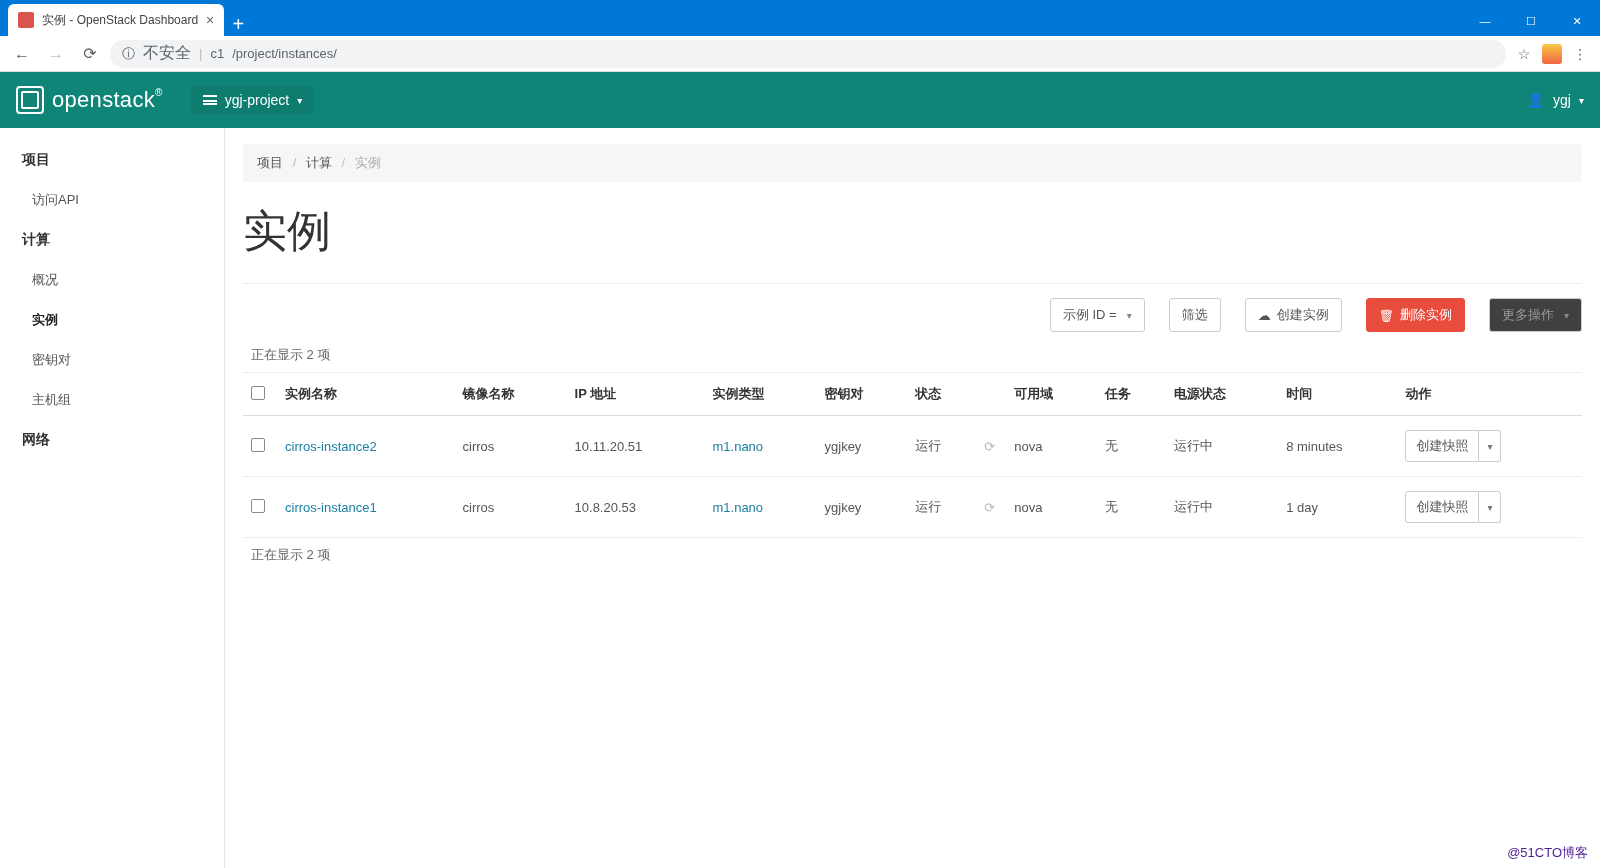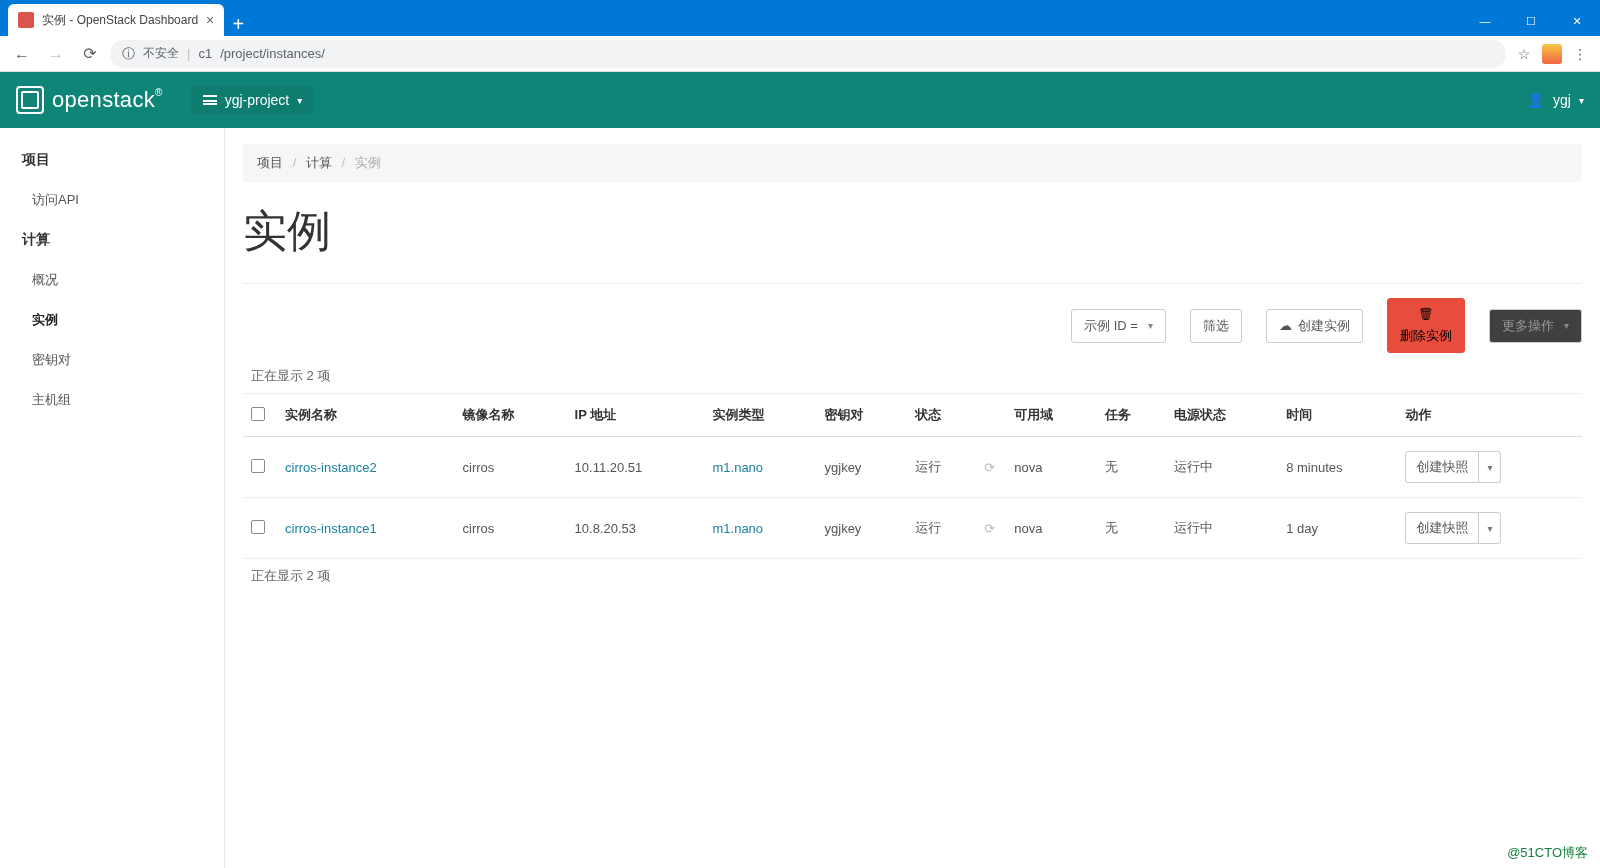--- a/index.html
+++ b/index.html
@@ -11,21 +11,21 @@
 .tab { background: #fff; height: 32px; display: flex; align-items: center; padding: 0 10px; border-radius: 6px 6px 0 0; min-width: 210px; gap: 8px; font-size: 12px; color: #444; }
 .tab-favicon { width: 16px; height: 16px; background: #d9534f; border-radius: 2px; display: inline-block; }
 .tab-close { color: #666; font-size: 14px; margin-left: auto; }
 .tab-new { color: #fff; font-size: 20px; width: 28px; text-align: center; }
 .window-ctrls { margin-left: auto; display: flex; }
 .window-ctrl { width: 46px; height: 30px; display: flex; align-items: center; justify-content: center; color: #fff; font-size: 11px; }
 
 .addr-bar { background: #fff; height: 36px; display: flex; align-items: center; padding: 0 8px; border-bottom: 1px solid #ddd; gap: 6px; }
 .nav-btn { width: 28px; height: 28px; display: flex; align-items: center; justify-content: center; color: #5f6368; font-size: 16px; }
 .url-box { flex: 1; height: 28px; background: #f1f3f4; border-radius: 14px; display: flex; align-items: center; padding: 0 12px; gap: 8px; color: #5f6368; font-size: 13px; }
-.url-box .secure { font-size: 12px; }
+.url-box .secure { font-size: 16px; }
 .url-box .pipe { color: #bbb; }
 .addr-icon { width: 24px; text-align: center; color: #5f6368; font-size: 14px; }
 .ext-icon { width: 20px; height: 20px; border-radius: 3px; display: inline-block; }
 
 
 .os-header { background: #0f8577; height: 56px; display: flex; align-items: center; padding: 0 16px; color: #fff; }
 .os-logo { display: flex; align-items: center; gap: 8px; font-size: 22px; }
 .os-logo-mark { width: 28px; height: 28px; border: 2px solid #fff; border-radius: 4px; display: inline-block; position: relative; }
 .os-logo-mark::before { content:""; position:absolute; left:3px; right:3px; top:3px; bottom:3px; border:2px solid #fff; border-radius:2px; }
 .os-logo-text { letter-spacing: 0.3px; }
@@ -48,37 +48,37 @@
 .breadcrumb a { color: #555; text-decoration: none; }
 .breadcrumb .sep { color: #bbb; margin: 0 6px; }
 .breadcrumb .cur { color: #aaa; }
 
 .page-title { font-size: 44px; font-weight: 400; color: #333; margin: 20px 0 12px 0; border-bottom: 1px solid #eee; padding-bottom: 22px; }
 
 .toolbar { display: flex; align-items: center; gap: 24px; margin: 14px 0; }
 .toolbar .spacer { flex: 1; }
 .btn { border: 1px solid #ccc; background: #fff; padding: 7px 12px; font-size: 13px; border-radius: 3px; color: #555; display: inline-flex; align-items: center; gap: 6px; cursor:pointer; }
 .btn.drop::after { content: "▾"; font-size: 10px; color: #888; margin-left: 4px; }
-.btn.danger { background: #e74c3c; border-color: #e74c3c; color: #000000; flex-direction: column; }
+.btn.danger { background: #e74c3c; border-color: #e74c3c; color: #ffffff; }
 .btn.muted { background: #404040; color: #999; }
 .cloud-icon::before { content: "☁"; font-size: 13px; }
 .trash-icon::before { content: "🗑"; font-size: 12px; }
 
 .count-text { font-size: 13px; color: #666; margin: 8px 8px; }
 
 table.instances { width: 100%; border-collapse: collapse; font-size: 13px; }
 table.instances th { text-align: left; font-weight: 600; color: #333; padding: 12px 8px; border-bottom: 1px solid #ddd; border-top: 1px solid #eee; }
 table.instances td { padding: 14px 8px; border-bottom: 1px solid #eee; color: #555; }
 table.instances a { color: #1a7fa3; text-decoration: none; }
 .chk { width: 14px; height: 14px; border: 1.5px solid #888; display: inline-block; border-radius: 2px; }
 .action-split { display: inline-flex; }
 .action-split .btn { border-radius: 3px 0 0 3px; padding: 6px 10px; }
 .action-split .caret { border: 1px solid #ccc; border-left: none; border-radius: 0 3px 3px 0; padding: 6px 8px; display:inline-flex; align-items:center; font-size:10px; color:#777; background:#fff; cursor:pointer; }
 
-.watermark { position: fixed; right: 12px; bottom: 6px; color: #15803d; font-size: 13px; }
+.watermark { position: fixed; right: 12px; bottom: 6px; color: #4c1d95; font-size: 13px; }
 </style>
 </head>
 <body>
 
 <div class="browser-chrome">
   <div class="tab-bar">
     <div class="tab">
       <span class="tab-favicon"></span>
       <span>实例 - OpenStack Dashboard</span>
       <span class="tab-close">×</span>
@@ -127,20 +127,21 @@
 
 <div class="body-wrap">
   <div class="sidebar">
     <div class="side-item top">项目</div>
     <div class="side-item sub">访问API</div>
     <div class="side-item top">计算</div>
     <div class="side-item sub">概况</div>
     <div class="side-item sub active">实例</div>
     <div class="side-item sub">密钥对</div>
     <div class="side-item sub">主机组</div>
+    <div class="side-item top">网络</div>
   </div>
 
   <div class="content">
     <div class="breadcrumb">
       <a href="#">项目</a>
       <span class="sep">/</span>
       <a href="#">计算</a>
       <span class="sep">/</span>
       <span class="cur">实例</span>
     </div>

